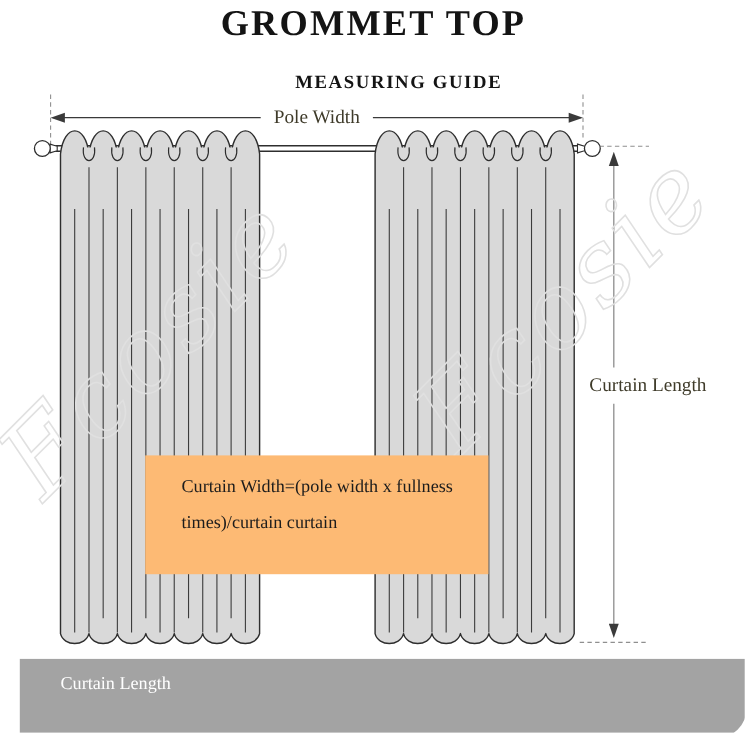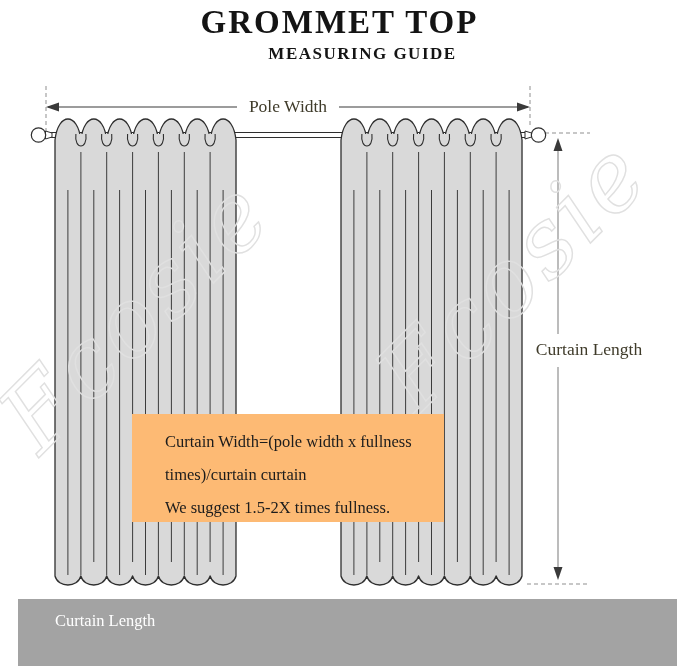--- a/index.html
+++ b/index.html
@@ -1,27 +1,28 @@
 <!DOCTYPE html>
 <html><head>
 <meta charset="utf-8">
 <style>
   html,body{margin:0;padding:0;background:#fff;}
   .stage{
     position:relative;width:679px;height:672px;background:#fff;overflow:hidden;
     font-family:"Liberation Serif", serif;
+    border-radius:29px;
   }
   .stage svg{position:absolute;left:0;top:0;z-index:1;}
   .header{position:absolute;left:0;top:0;width:679px;text-align:center;z-index:3;}
   .title{
     margin:4px 0 0 0;font-size:33px;font-weight:bold;letter-spacing:2px;
     color:var(--title-text,#141414);
   }
   .subtitle{
-    margin:3px 0 0 0;font-size:17px;font-weight:bold;letter-spacing:1.5px;
+    margin:24px 0 0 0;font-size:17px;font-weight:bold;letter-spacing:1.5px;
     color:var(--title-text,#1c1c1c);
     padding-left:46px;
   }
   .formula-box{
     position:absolute;left:132px;top:414px;width:312px;height:108px;
     background:#fdba74;z-index:2;box-sizing:border-box;padding:11px 0 0 33px;
   }
   .formula-box .fline{
     font-size:16.5px;line-height:33px;color:#1c1c1c;white-space:nowrap;
   }
@@ -115,20 +116,19 @@
       </g>
     <text class="dim-label" x="288" y="112" text-anchor="middle">Pole Width</text>
     <text class="dim-label" x="589" y="355" text-anchor="middle">Curtain Length</text>
     <text class="wm" x="135" y="348" text-anchor="middle" transform="rotate(-45 135 315)">Fcosie</text>
     <text class="wm" x="512" y="308" text-anchor="middle" transform="rotate(-45 512 275)">Fcosie</text>
   </svg>
 
   <div class="formula-box">
     <div class="fline">Curtain Width=(pole width x fullness</div>
     <div class="fline">times)/curtain curtain</div>
-    <div class="fline">We suggest 1.5-2X times fullness.</div>
   </div>
 
   <div class="footer-bar">
     <div class="bline">Curtain Length</div>
   </div>
 
 </div>
 
 </body></html>

